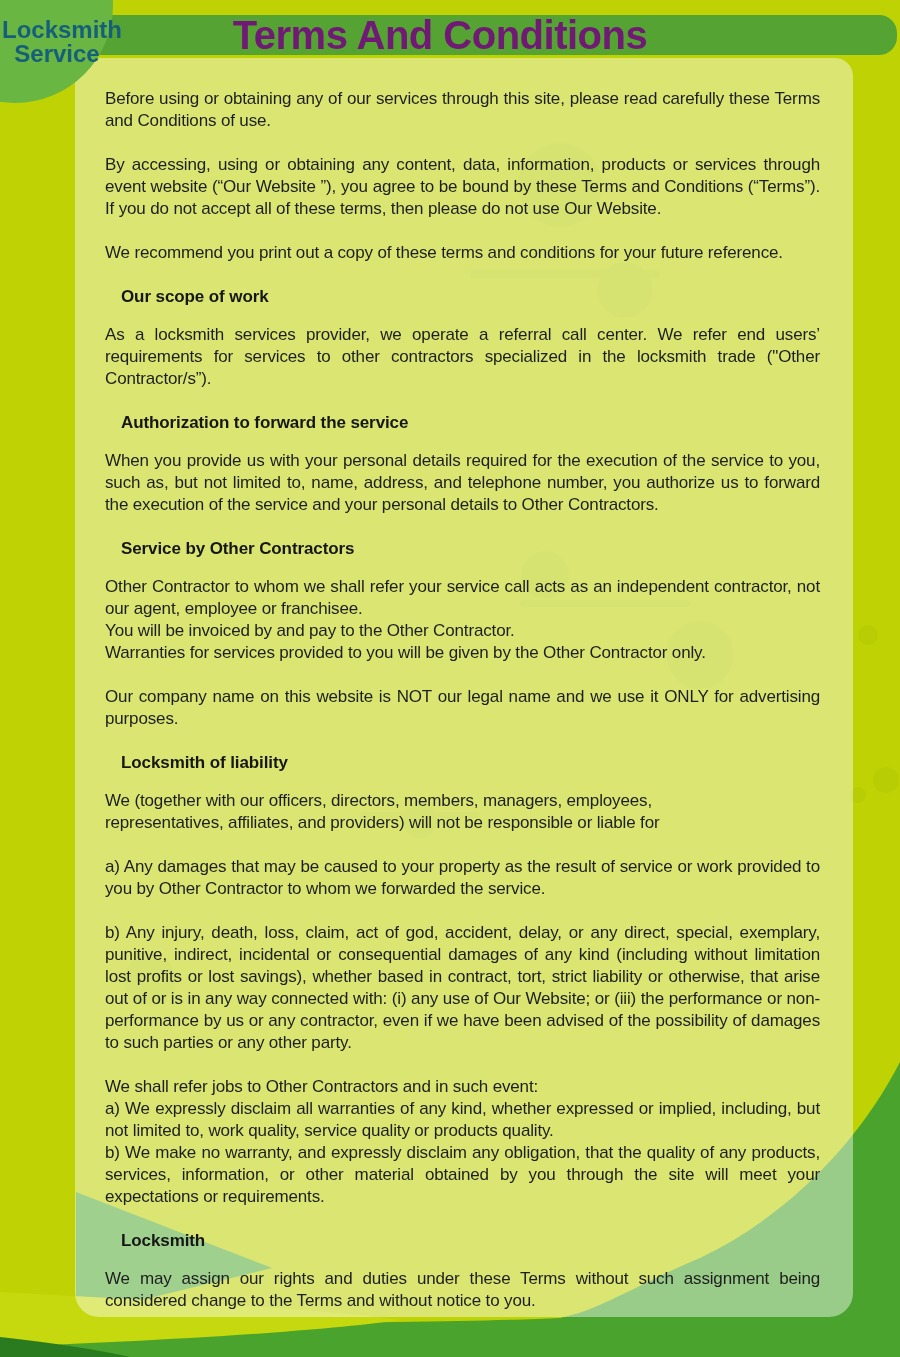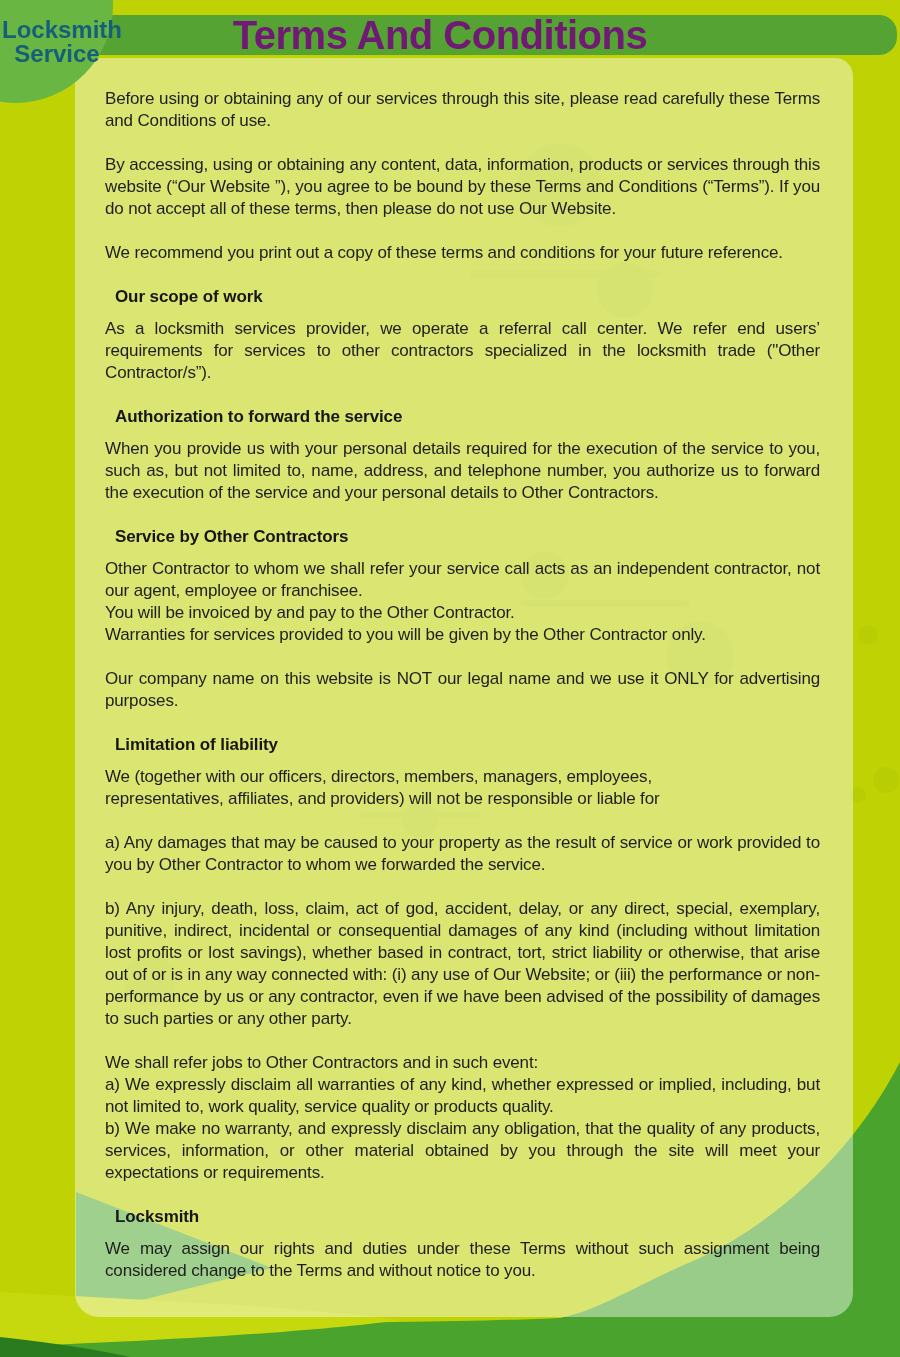--- a/index.html
+++ b/index.html
@@ -44,21 +44,21 @@
   .panel{
     position:absolute;left:75px;top:58px;width:778px;height:1259px;
     background:rgba(255,255,255,0.44);
     border-radius:10px 18px 24px 24px;
     box-sizing:border-box;
     padding:8px 33px 0 30px;
   }
   .tc-section{margin-top:22px;}
   .tc-section:first-child{margin-top:17px;}
   .tc-section h2{
-    margin:10px;
+    margin:16px;
     font-size:17px;font-weight:bold;line-height:22px;
     color:#161616;letter-spacing:-0.1px;
   }
   .tc-section p{
     margin:22px 0 0 0;
     font-size:17px;line-height:22px;
     color:#1e1e1e;
     text-align:justify;
     white-space:pre-line;
     letter-spacing:-0.15px;
@@ -93,40 +93,40 @@
 
     <path d="M0,1292 C140,1300 300,1306 400,1320 C300,1334 120,1342 0,1347 Z" fill="#c6d90e"></path>
 
     <path d="M0,1337 C60,1344 100,1350 130,1357 L0,1357 Z" fill="#2a7a1f"></path>
   </svg>
 
   <div class="panel">
     <div id="sections">
         <section class="tc-section">
           <p>Before using or obtaining any of our services through this site, please read carefully these Terms and Conditions of use.</p>
-          <p>By accessing, using or obtaining any content, data, information, products or services through this website (“Our Website ”), you agree to be bound by these Terms and Conditions (“Terms”). If you do not accept all of these terms, then please do not use Our Website.</p>
+          <p>By accessing, using or obtaining any content, data, information, products or services through event website (“Our Website ”), you agree to be bound by these Terms and Conditions (“Terms”). If you do not accept all of these terms, then please do not use Our Website.</p>
           <p>We recommend you print out a copy of these terms and conditions for your future reference.</p>
         </section>
         <section class="tc-section">
           <h2>Our scope of work</h2>
           <p>As a locksmith services provider, we operate a referral call center. We refer end users’ requirements for services to other contractors specialized in the locksmith trade ("Other Contractor/s”).</p>
         </section>
         <section class="tc-section">
           <h2>Authorization to forward the service</h2>
           <p>When you provide us with your personal details required for the execution of the service to you, such as, but not limited to, name, address, and telephone number, you authorize us to forward the execution of the service and your personal details to Other Contractors.</p>
         </section>
         <section class="tc-section">
           <h2>Service by Other Contractors</h2>
           <p>Other Contractor to whom we shall refer your service call acts as an independent contractor, not our agent, employee or franchisee.
 You will be invoiced by and pay to the Other Contractor.
 Warranties for services provided to you will be given by the Other Contractor only.</p>
           <p>Our company name on this website is NOT our legal name and we use it ONLY for advertising purposes.</p>
         </section>
         <section class="tc-section">
-          <h2>Limitation of liability</h2>
+          <h2>Locksmith of liability</h2>
           <p>We (together with our officers, directors, members, managers, employees,
 representatives, affiliates, and providers) will not be responsible or liable for</p>
           <p>a) Any damages that may be caused to your property as the result of service or work provided to you by Other Contractor to whom we forwarded the service.</p>
           <p>b) Any injury, death, loss, claim, act of god, accident, delay, or any direct, special, exemplary, punitive, indirect, incidental or consequential damages of any kind (including without limitation lost profits or lost savings), whether based in contract, tort, strict liability or otherwise, that arise out of or is in any way connected with: (i) any use of Our Website; or (iii) the performance or non-performance by us or any contractor, even if we have been advised of the possibility of damages to such parties or any other party.</p>
         </section>
         <section class="tc-section">
           <p>We shall refer jobs to Other Contractors and in such event:
 a) We expressly disclaim all warranties of any kind, whether expressed or implied, including, but not limited to, work quality, service quality or products quality.
 b) We make no warranty, and expressly disclaim any obligation, that the quality of any products, services, information, or other material obtained by you through the site will meet your expectations or requirements.</p>
         </section>

